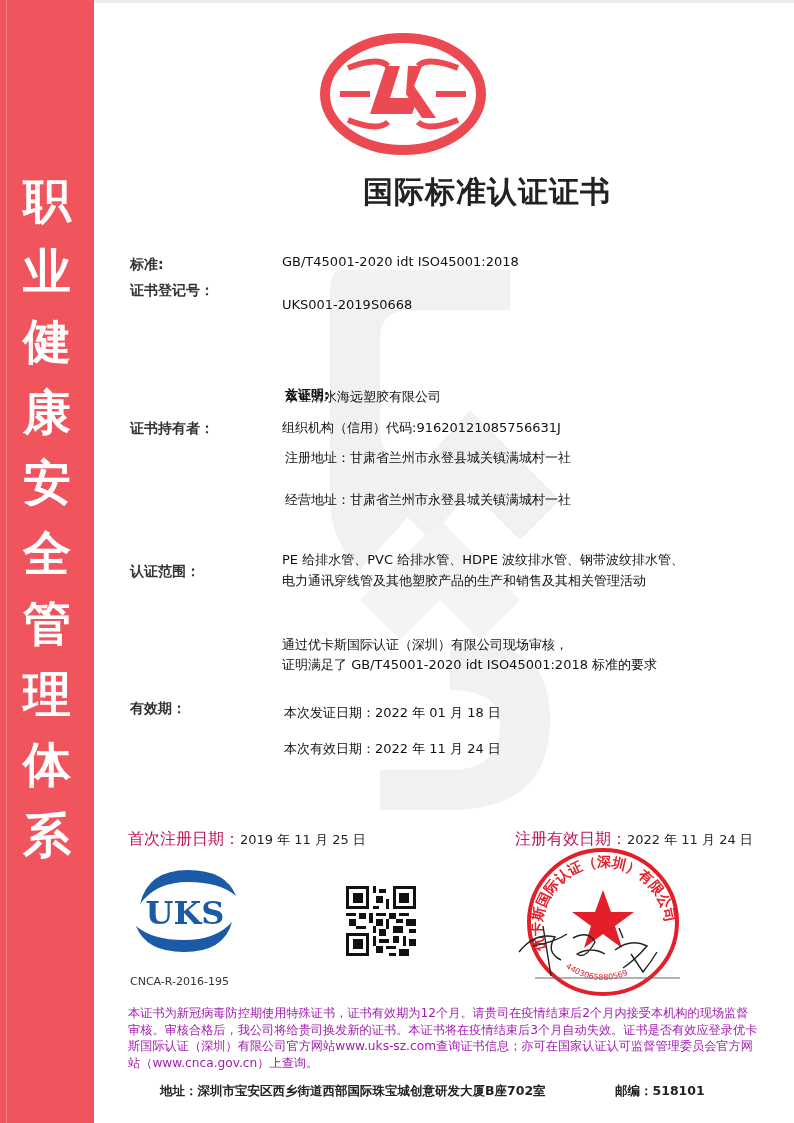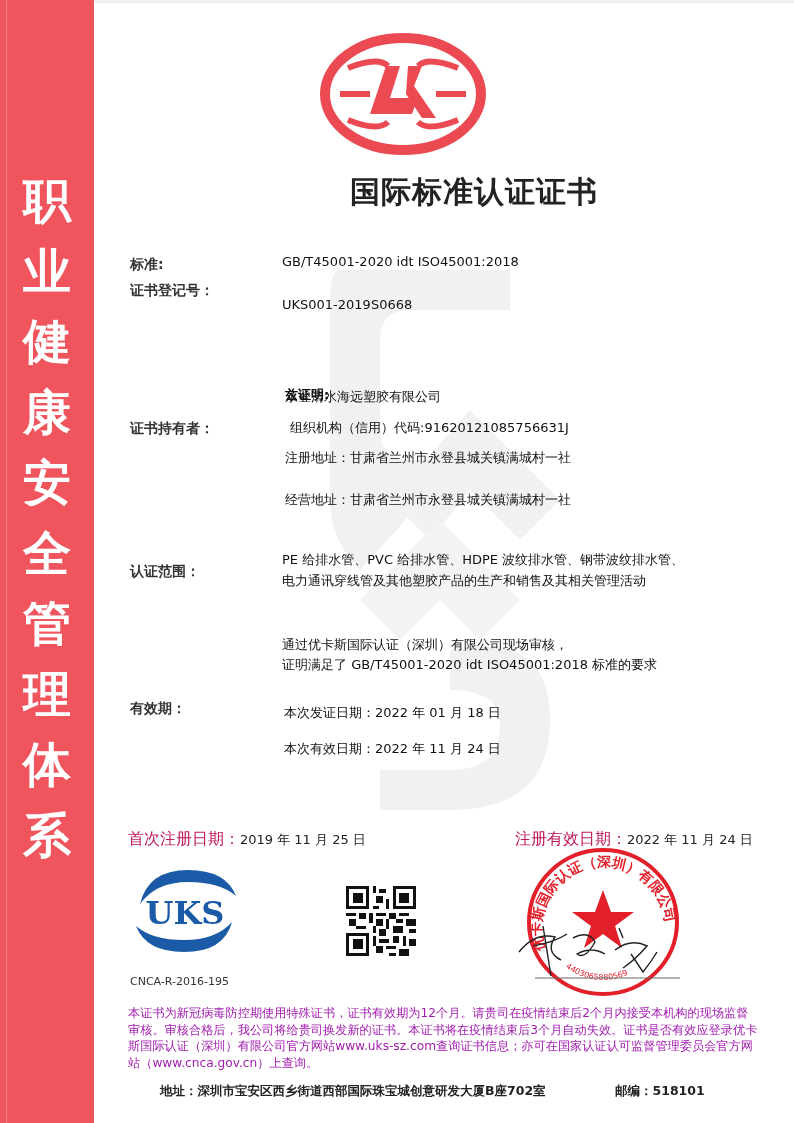--- a/index.html
+++ b/index.html
@@ -31,21 +31,21 @@
 
   
   .watermark { position: absolute; left: 300px; top: 270px; width: 330px; height: 560px; }
 
   .logo-top { position: absolute; left: 318px; top: 28px; width: 170px; height: 128px; }
   .main-title {
     position: absolute; left: 0; right: 0; top: 172px; margin-left: 94px;
     text-align: center; font-size: 30px; font-weight: bold; letter-spacing: 1px;
     color: #222222;
   }
-  .main-title span { position: relative; left: 18px; margin-left: 24px; }
+  .main-title span { position: relative; left: 31px; margin-left: 24px; }
 
   .label {
     position: absolute; left: 130px; font-size: 14px; font-weight: bold; color: #333333;
   }
   .val {
     position: absolute; font-size: 13px; color: #111111; white-space: nowrap;
   }
   .val.bold { font-weight: bold; }
 
   .reg-line { position: absolute; font-size: 13px; color: #222; white-space: nowrap; }
@@ -121,21 +121,21 @@
 <div class="label" style="top:256px;">标准:</div>
 <div class="val" style="left:282px; top:254px;">GB/T45001-2020 idt ISO45001:2018</div>
 
 <div class="label" style="top:282px;font-family:Liberation Serif, serif;">证书登记号：</div>
 <div class="val" style="left:282px; top:297px;">UKS001-2019S0668</div>
 
 <div class="val bold" style="left:285px; top:350px;margin-top:36px;">兹证明:</div>
 
 <div class="label" style="top:384px;margin-top:36px;">证书持有者：</div>
 <div class="val" style="left:285px; top:388px;">永登清水海远塑胶有限公司</div>
-<div class="val" style="left:290px; top:419px;text-align:right;">组织机构（信用）代码:91620121085756631J</div>
+<div class="val" style="left:282px; top:419px;text-align:right;">组织机构（信用）代码:91620121085756631J</div>
 <div class="val" style="left:285px; top:449px;">注册地址：甘肃省兰州市永登县城关镇满城村一社</div>
 <div class="val" style="left:285px; top:491px;">经营地址：甘肃省兰州市永登县城关镇满城村一社</div>
 
 <div class="label" style="top:563px;">认证范围：</div>
 <div class="val" style="left:282px; top:551px;">PE 给排水管、PVC 给排水管、HDPE 波纹排水管、钢带波纹排水管、</div>
 <div class="val" style="left:282px; top:572px;">电力通讯穿线管及其他塑胶产品的生产和销售及其相关管理活动</div>
 
 <div class="val" style="left:282px; top:636px;">通过优卡斯国际认证（深圳）有限公司现场审核，</div>
 <div class="val" style="left:282px; top:656px;">证明满足了 GB/T45001-2020 idt ISO45001:2018 标准的要求</div>
 

